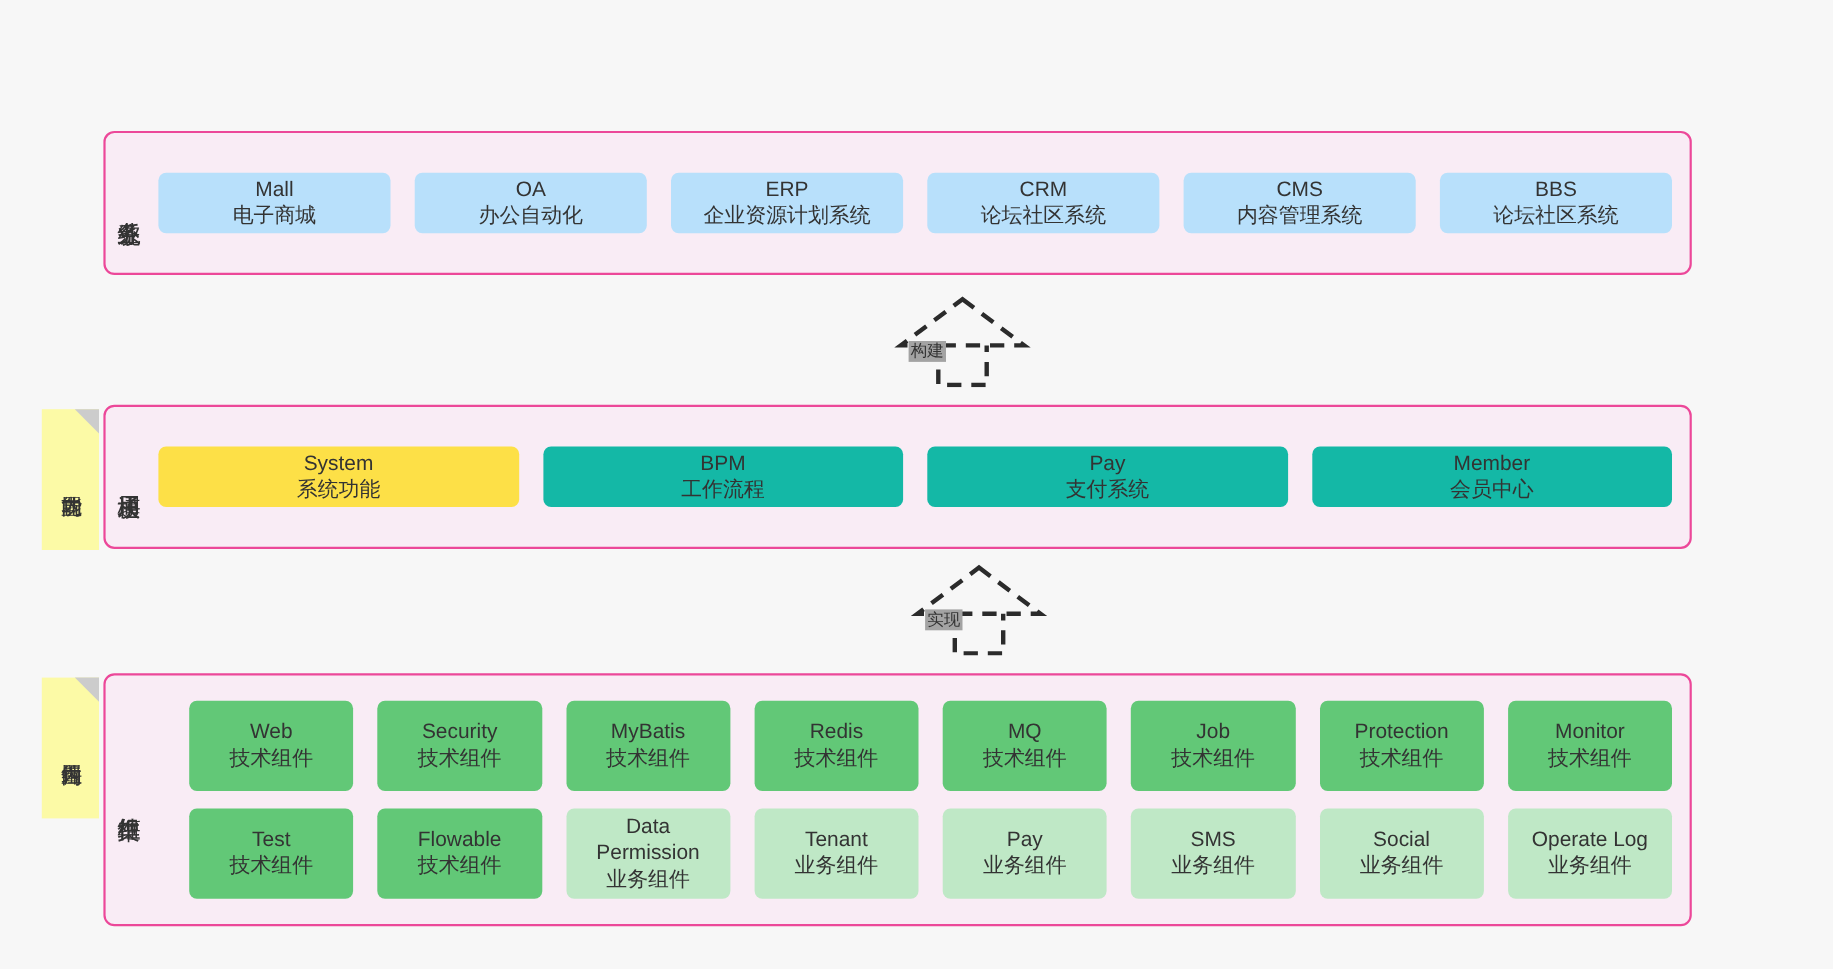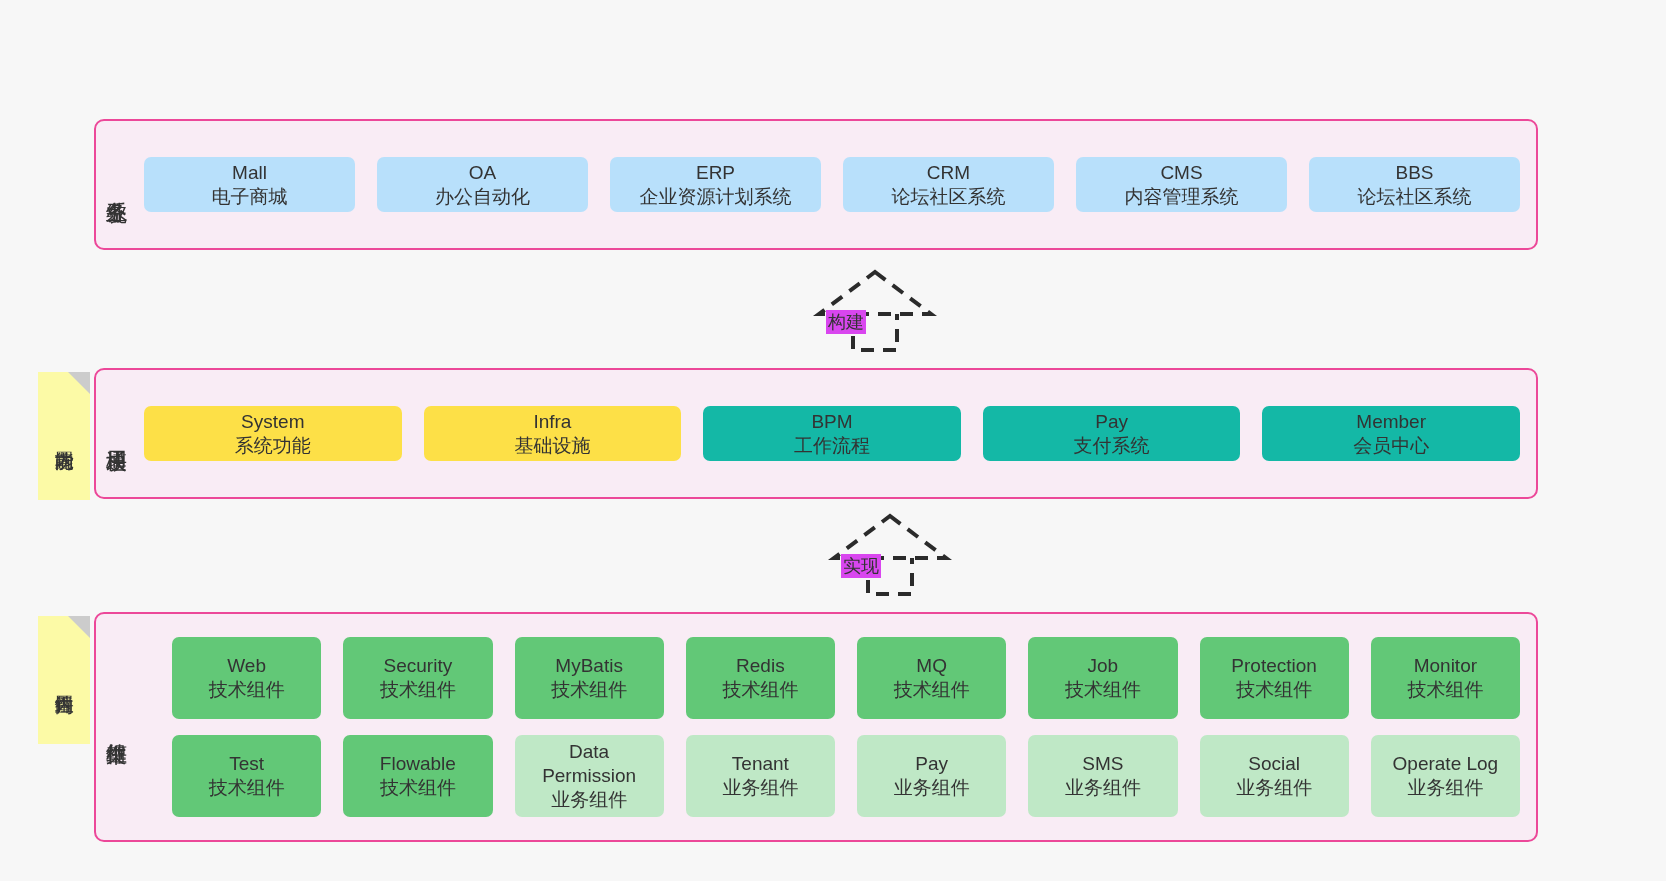--- a/index.html
+++ b/index.html
@@ -124,23 +124,23 @@
     border-top: 22px solid #cccccc;
   }
 
   
   .arrow {
     position: absolute;
   }
   .arrow svg { display: block; }
   .arrow .a-label {
     position: absolute;
-    font-size: 18px;
-    color: #333333;
-    background: #d946ef;
+    font-size: 15px;
+    color: #333333;
+    background: #a3a3a3;
     padding: 0 2px;
     white-space: nowrap;
     user-select: none;
   }
 </style>
 </head>
 <body>
 
 <div id="canvas">
 
@@ -192,24 +192,20 @@
   </div>
 
   <div class="layer" id="layer-common" style="left:94px; top:368px; width:1444px; height:131px;">
     <div class="layer-title">通用模块</div>
     <div class="layer-body">
       <div class="row">
         <div class="node red">
           <span class="n-en">System</span>
           <span class="n-cn">系统功能</span>
         </div>
-        <div class="node red">
-          <span class="n-en">Infra</span>
-          <span class="n-cn">基础设施</span>
-        </div>
         <div class="node pink">
           <span class="n-en">BPM</span>
           <span class="n-cn">工作流程</span>
         </div>
         <div class="node pink">
           <span class="n-en">Pay</span>
           <span class="n-cn">支付系统</span>
         </div>
         <div class="node pink">
           <span class="n-en">Member</span>

